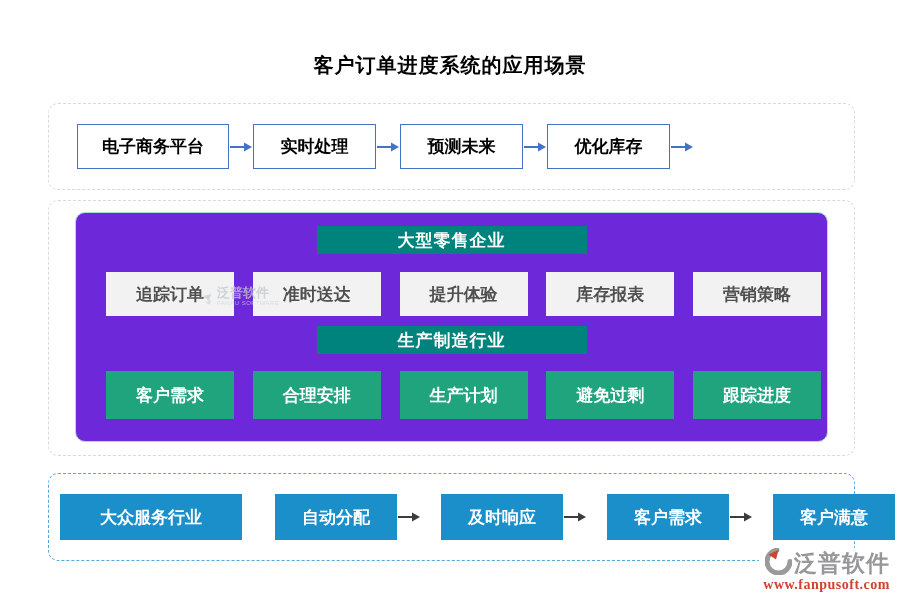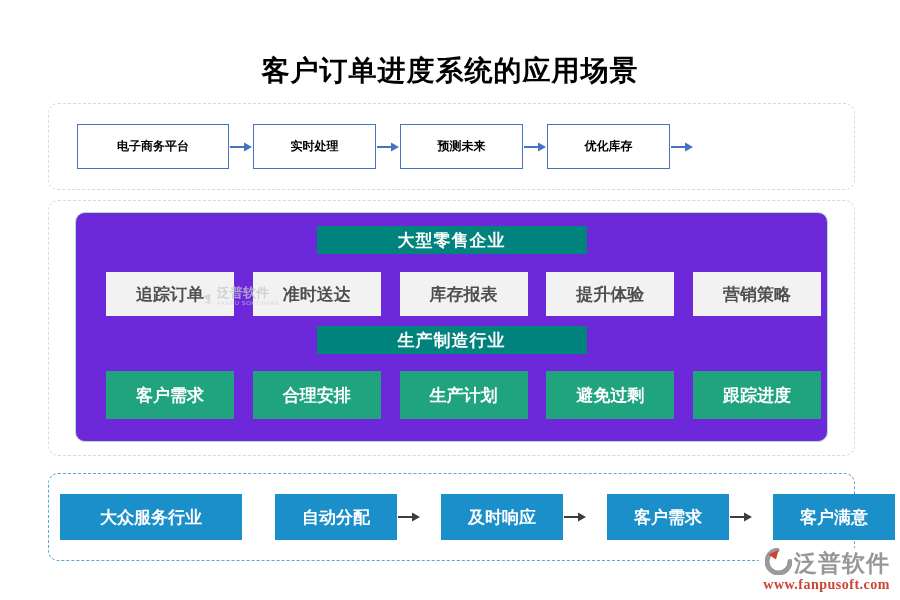--- a/index.html
+++ b/index.html
@@ -7,21 +7,21 @@
   body {
     position: relative;
     background: #ffffff;
     font-family: "Liberation Sans", "DejaVu Sans", sans-serif;
     overflow: hidden;
   }
   .page-title {
     position: absolute;
     top: 52px; left: 0; right: 0;
     text-align: center;
-    font-size: 28px;
+    font-size: 20px;
     font-weight: bold;
     color: #000;
     letter-spacing: 1px;
   }
   
   .sec {
     position: absolute;
     left: 48px;
     width: 807px;
     border-radius: 10px;
@@ -52,21 +52,21 @@
     border-radius: 10px;
     padding-top: 13px;
   }
   
   .flow-row { display: flex; align-items: center; }
   .fbox {
     height: 45px;
     background: #fff;
     border: 1.5px solid #4472c4;
     display: flex; align-items: center; justify-content: center;
-    font-size: 12px; font-weight: bold; color: #000;
+    font-size: 17px; font-weight: bold; color: #000;
     flex: none;
   }
   .w-lg { width: 152px; }
   .w-md { width: 123px; }
   .arrow {
     width: 24px; flex: none;
     display: flex; align-items: center; justify-content: center;
   }
   .arrow-blue { color: #4472c4; }
   .arrow-dark { color: #3d3d3d; }
@@ -189,22 +189,22 @@
 </div>
 
 <div class="sec sec-mid">
   <div class="inner-panel">
 
     <div class="hdr-bar hdr-retail">大型零售企业</div>
 
     <div class="item-row row-gray">
       <div class="gbox">追踪订单</div>
       <div class="gbox">准时送达</div>
+      <div class="gbox">提升体验</div>
       <div class="gbox">库存报表</div>
-      <div class="gbox">提升体验</div>
       <div class="gbox">营销策略</div>
     </div>
 
     <div class="hdr-bar hdr-mfg">生产制造行业</div>
 
     <div class="item-row row-green">
       <div class="nbox">客户需求</div>
       <div class="nbox">合理安排</div>
       <div class="nbox">生产计划</div>
       <div class="nbox">避免过剩</div>

